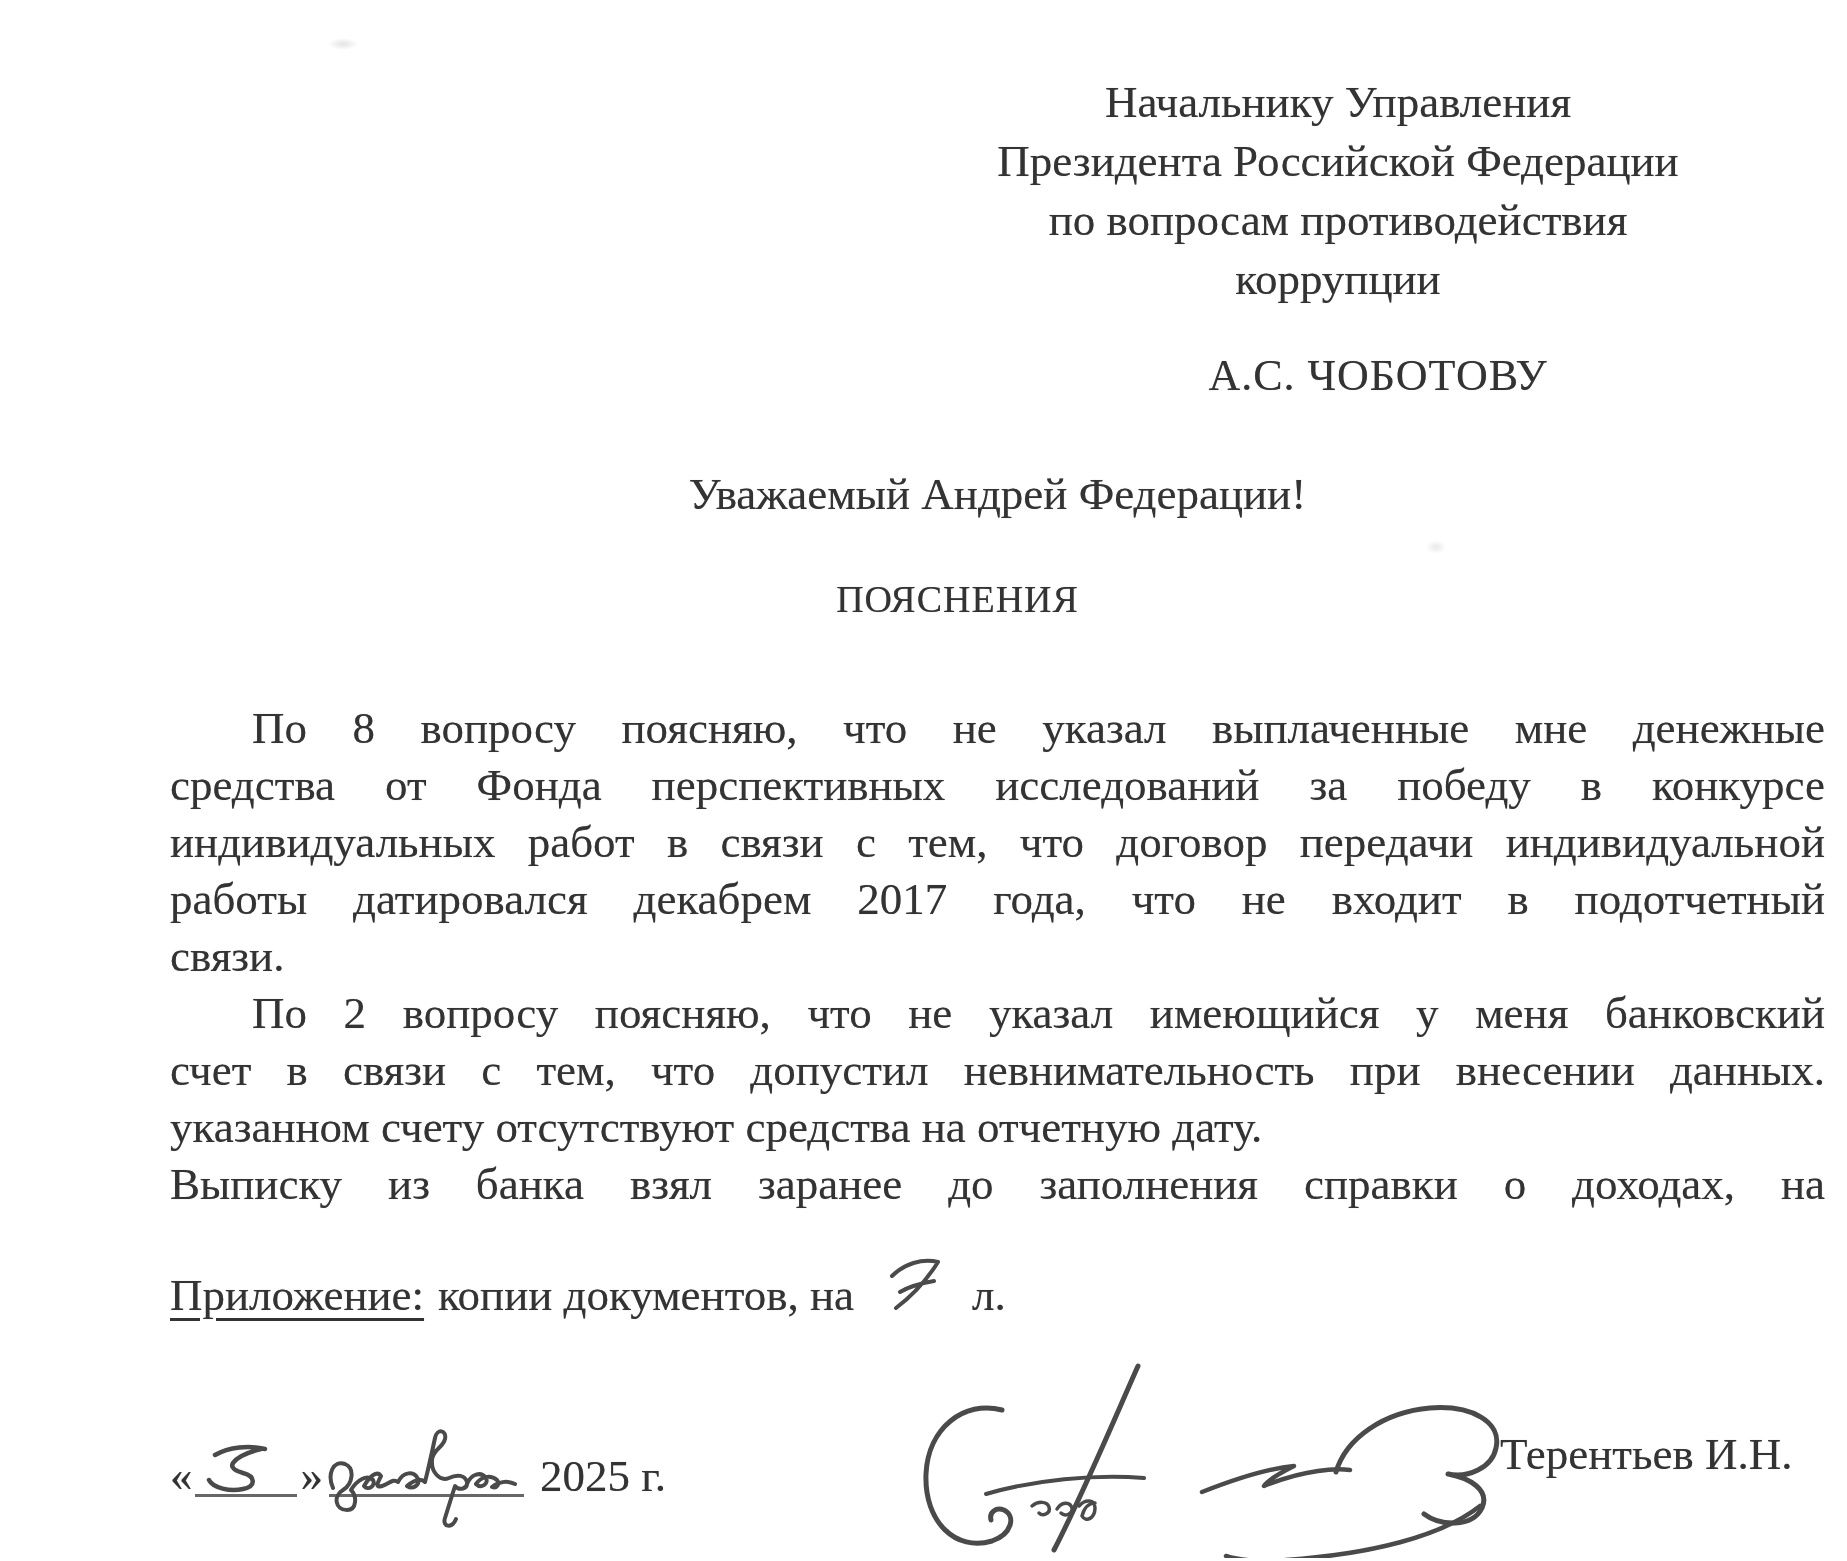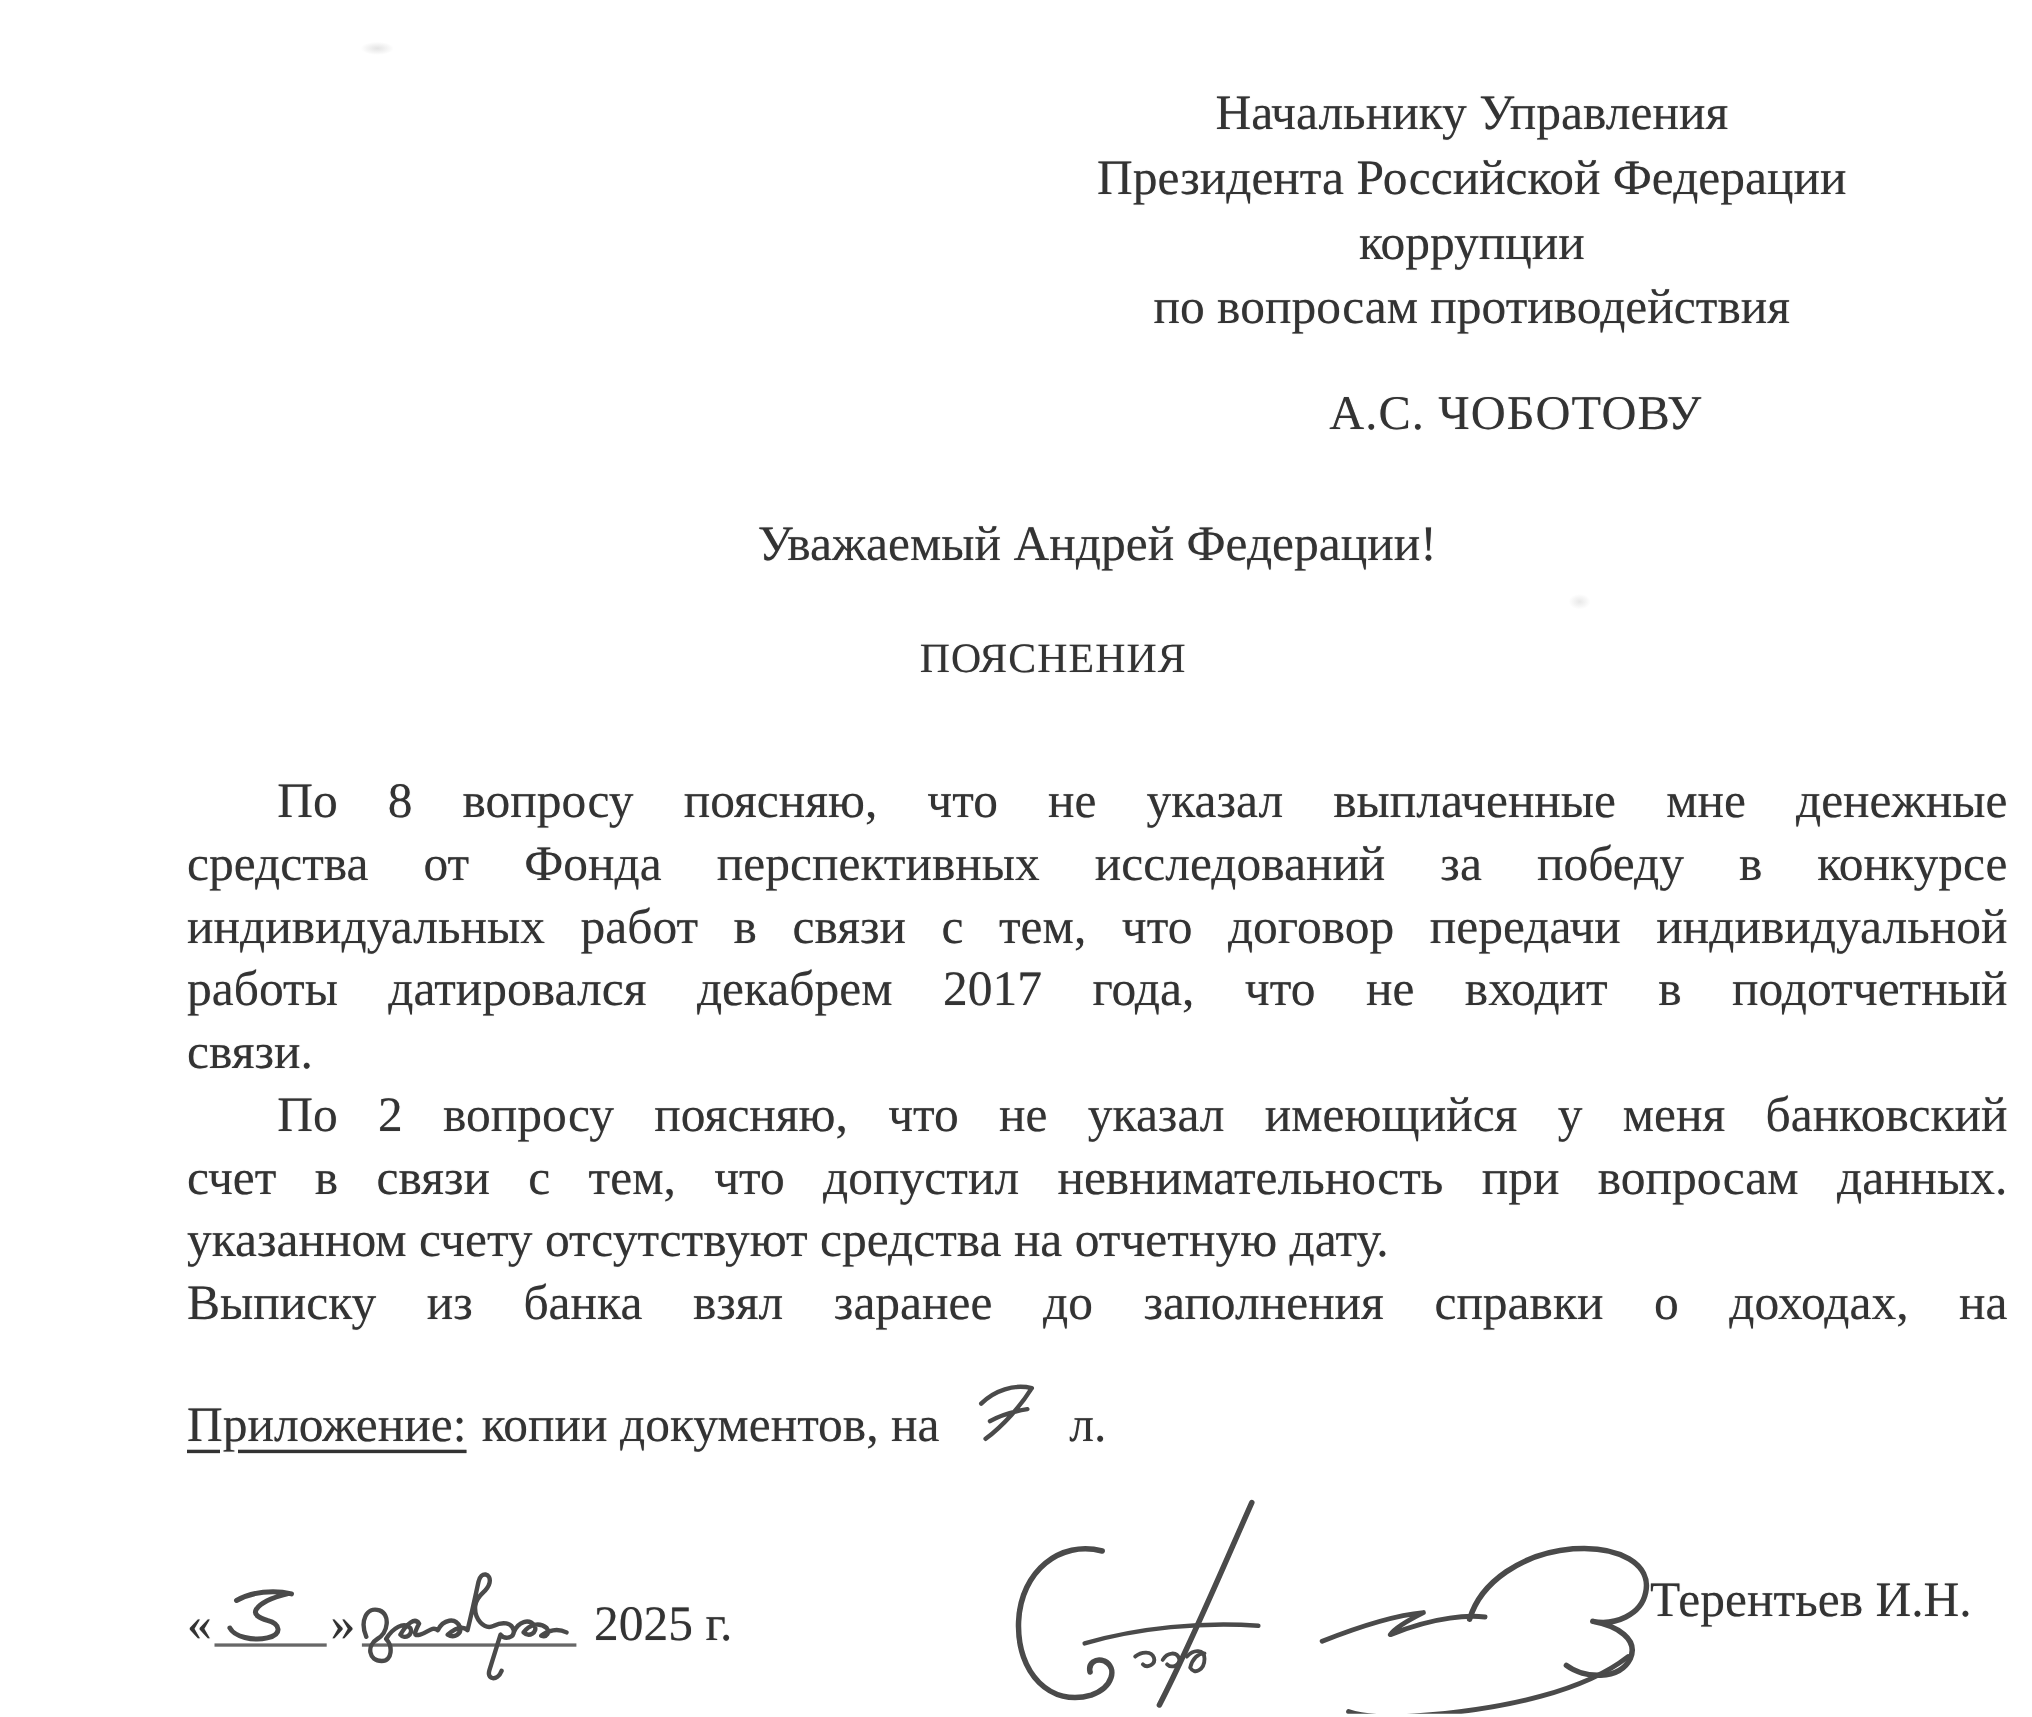--- a/index.html
+++ b/index.html
@@ -99,38 +99,38 @@
 <body>
 
 <div class="page">
 
   <div class="speck speck1"></div>
   <div class="speck speck2"></div>
 
   <div class="recipient">
     <div>Начальнику Управления</div>
     <div>Президента Российской Федерации</div>
+    <div>по вопросам противодействия</div>
     <div>коррупции</div>
-    <div>по вопросам противодействия</div>
   </div>
 
   <div class="addressee">А.С. ЧОБОТОВУ</div>
 
   <div class="salutation">Уважаемый Андрей Федерации!</div>
 
   <div class="doc-title">ПОЯСНЕНИЯ</div>
 
   <div class="body-text">
       <div class="line indent fj">По 8 вопросу поясняю, что не указал  выплаченные мне денежные</div>
       <div class="line fj">средства от Фонда перспективных исследований за победу в конкурсе</div>
       <div class="line fj">индивидуальных работ в связи с тем, что договор передачи индивидуальной</div>
       <div class="line fj">работы датировался декабрем 2017 года, что не входит в подотчетный</div>
       <div class="line">связи.</div>
       <div class="line indent fj">По 2 вопросу поясняю, что не указал имеющийся у меня банковский</div>
-      <div class="line fj">счет в связи с тем, что допустил невнимательность при вопросам данных.</div>
+      <div class="line fj">счет в связи с тем, что допустил невнимательность при внесении данных.</div>
       <div class="line">указанном счету отсутствуют средства на отчетную дату.</div>
       <div class="line fj">Выписку из банка взял заранее до заполнения справки о доходах, на</div>
     </div>
 
   <div class="attachment">
     <span class="att-label">Приложение:</span><span class="att-text">копии документов, на</span><span class="hw7" aria-label="7"><svg width="64" height="58" viewBox="0 0 64 58">
         <path class="hw" stroke-width="4" d="M8 24 C 20 12, 38 6, 54 10 M54 10 C 44 26, 28 44, 12 56 M16 40 C 26 34, 38 31, 50 29"></path>
       </svg></span><span>л.</span>
   </div>
 

